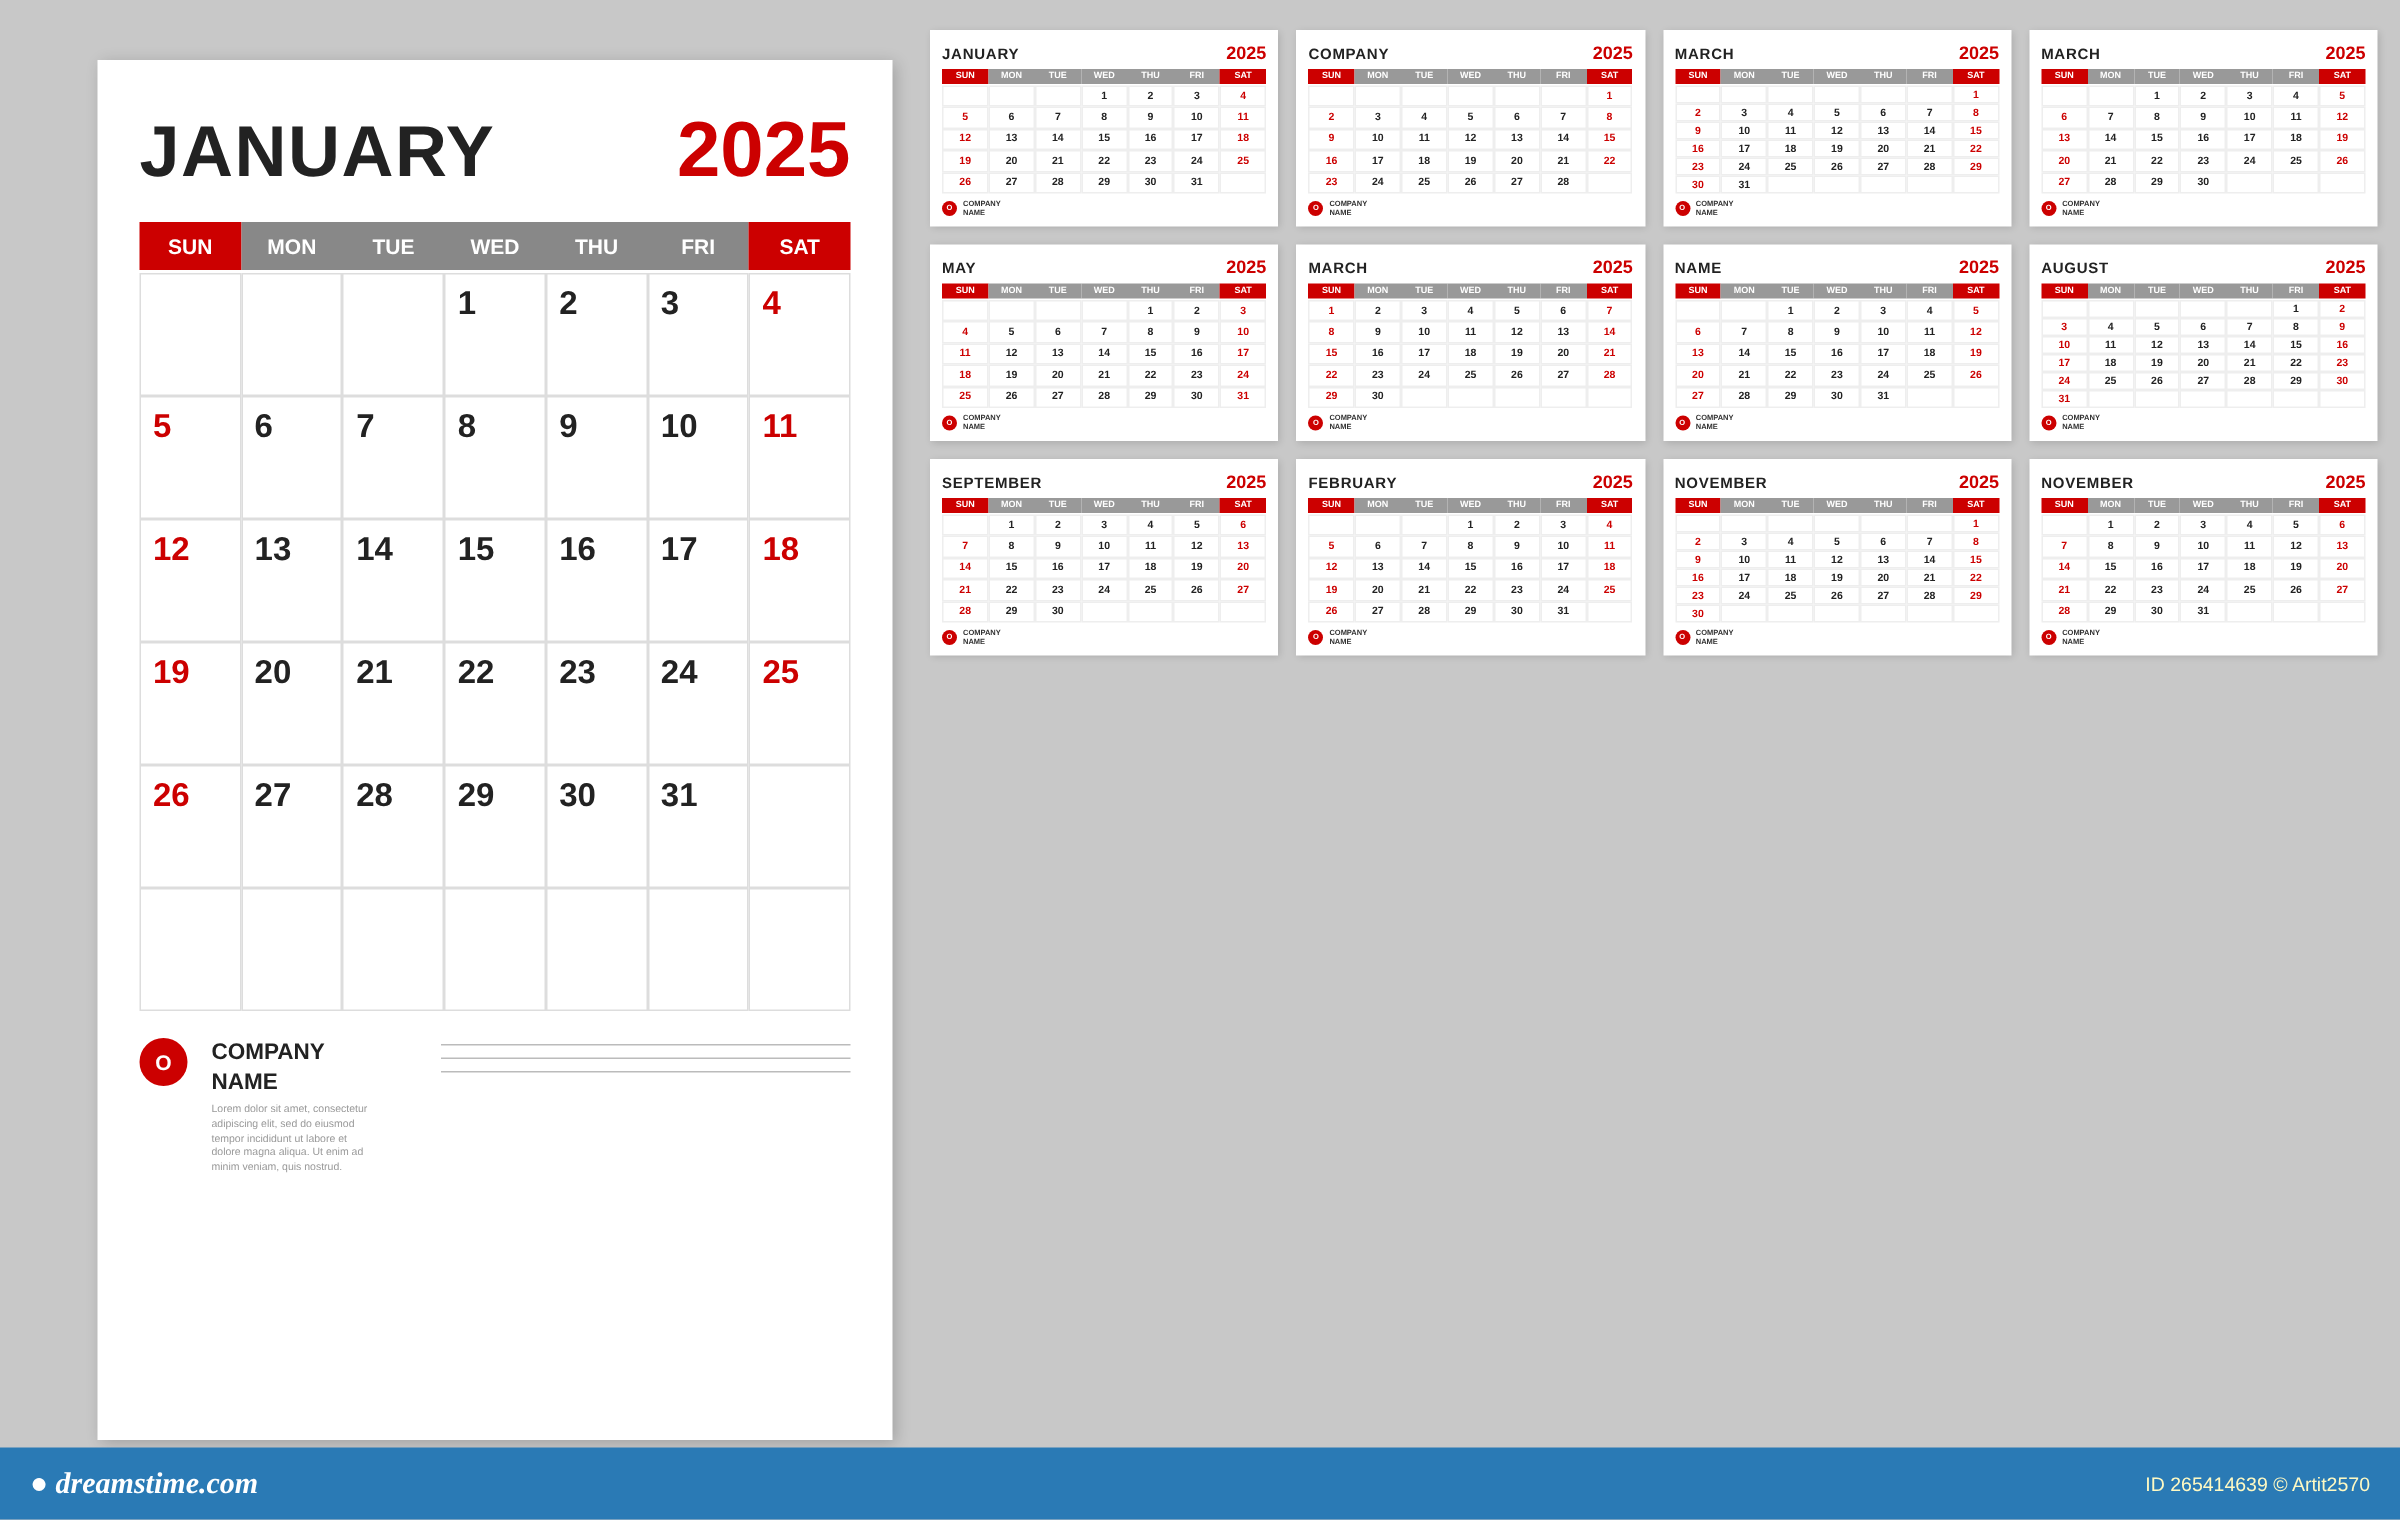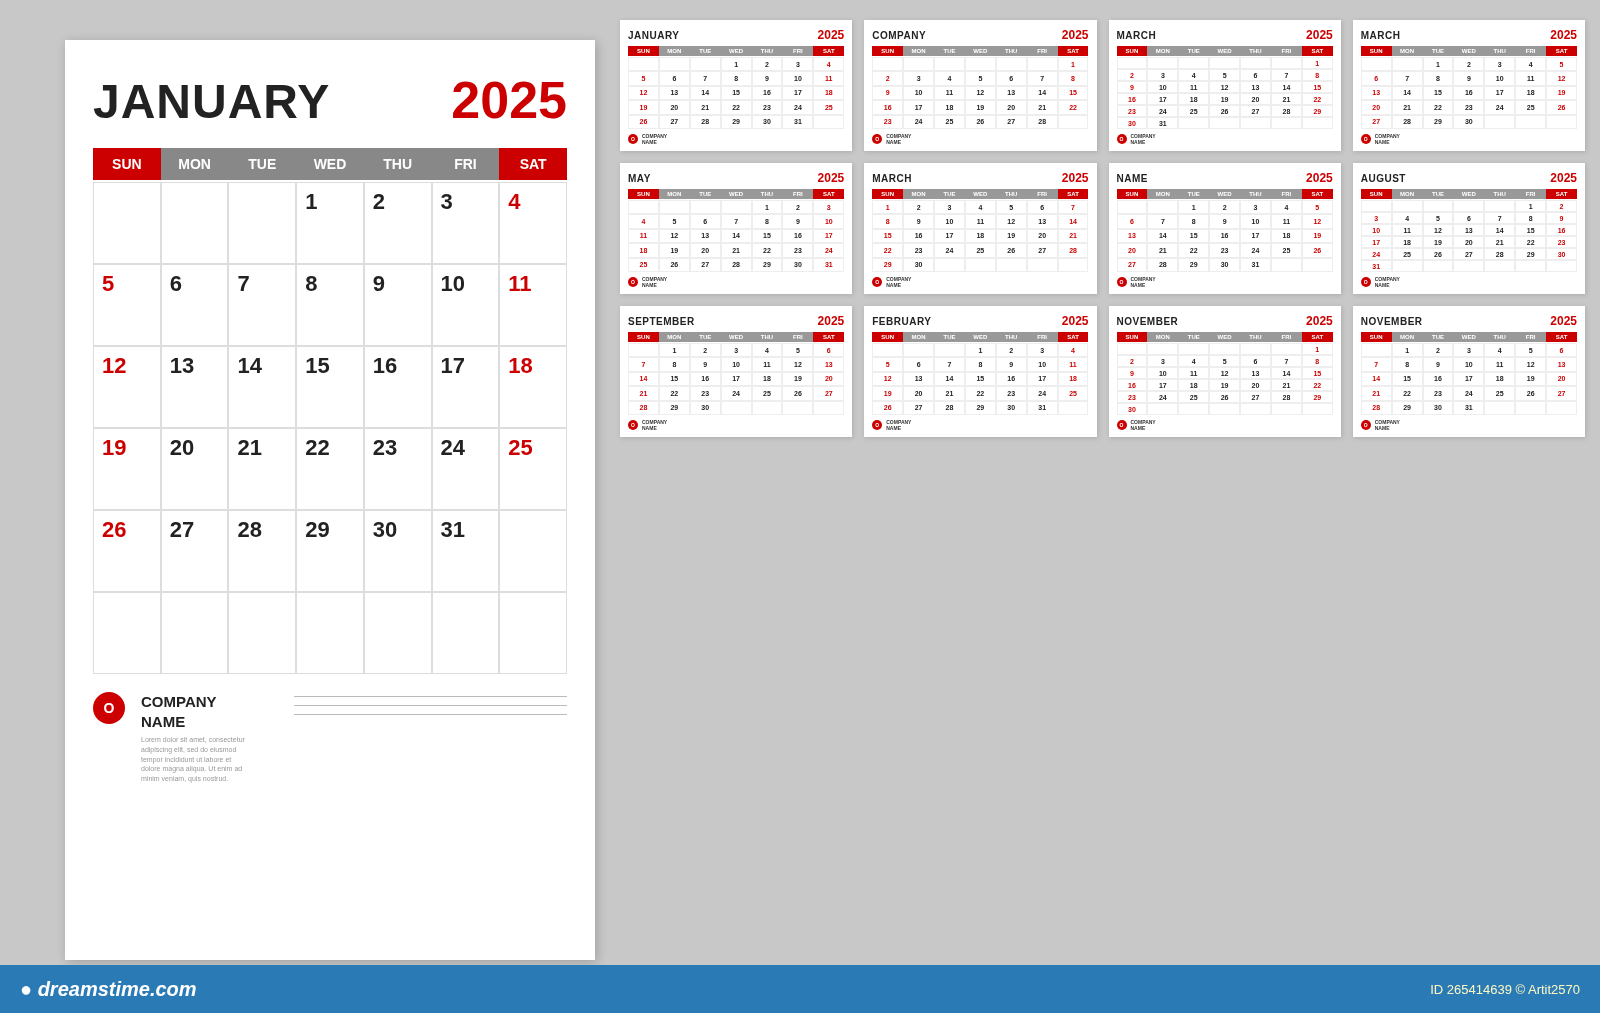--- a/index.html
+++ b/index.html
@@ -257,20 +257,21 @@
       align-items: center;
       justify-content: space-between;
       padding: 0 20px;
     }
 
     .dreamstime-logo {
       color: white;
       font-size: 20px;
       font-weight: 700;
       font-style: italic;
+      font-family: Liberation Serif, serif;
     }
 
     .dreamstime-id {
       color: #fef9c3;
       font-size: 13px;
     }
   </style>
 </head>
 <body>
 

